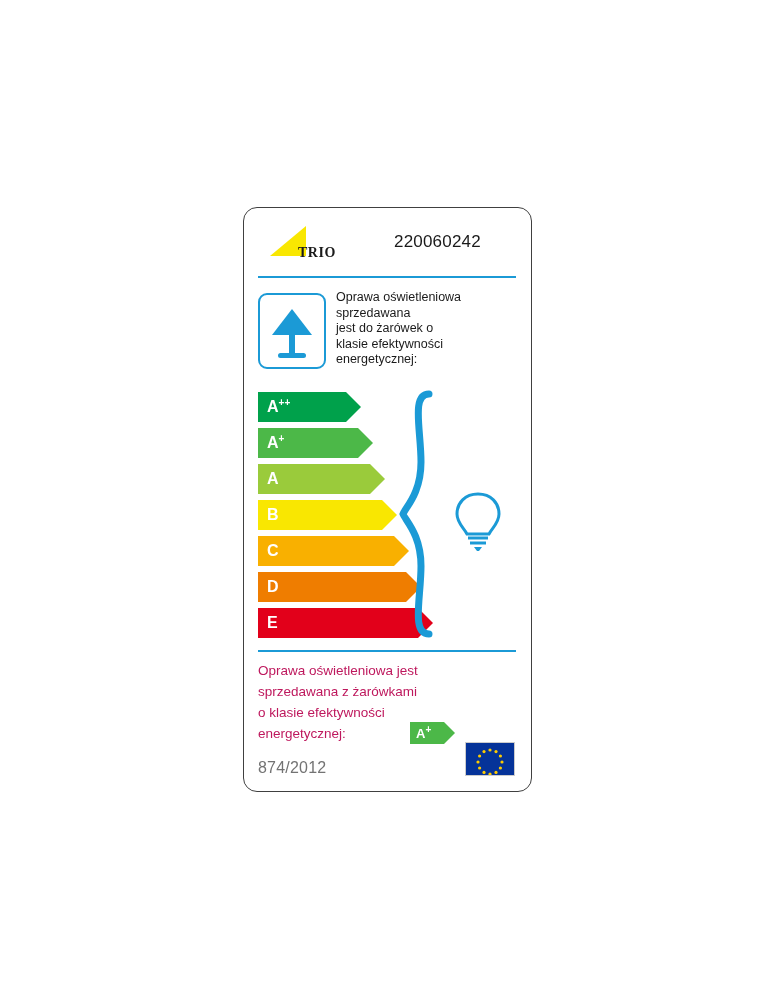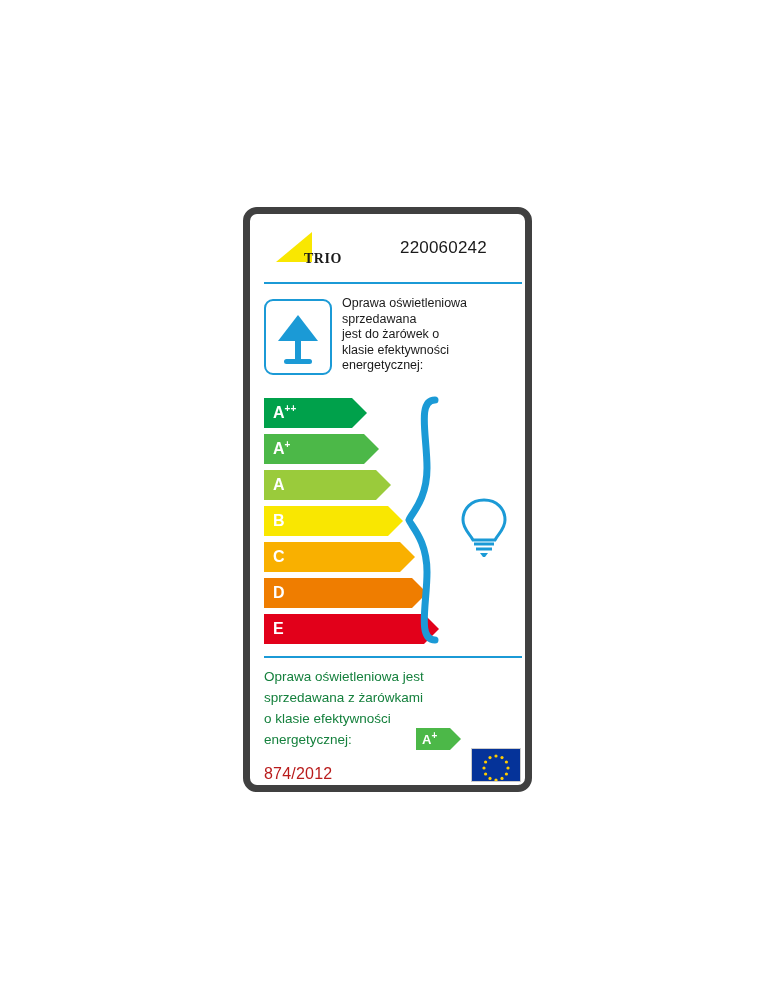--- a/index.html
+++ b/index.html
@@ -15,21 +15,21 @@
     overflow: hidden;
   }
 
   
   #label-card {
     position: absolute;
     left: 243px;
     top: 207px;
     width: 289px;
     height: 585px;
-    border: 7px solid #404040;
+    border: 1px solid #404040;
     border-radius: 14px;
     box-sizing: border-box;
     background: #ffffff;
   }
 
   
   #label-header {
     position: absolute;
     left: 0;
     top: 0;
@@ -172,21 +172,21 @@
   
   #lower-statement {
     position: absolute;
     left: 14px;
     top: 452px;
     width: 262px;
   }
   #lower-text {
     font-size: 13.5px;
     line-height: 21px;
-    color: #15803d;
+    color: #be185d;
   }
   #sold-class-arrow {
     position: absolute;
     left: 152px;
     top: 62px;
     height: 22px;
     width: 46px;
   }
   #sold-class-arrow .arrow {
     height: 22px;
@@ -197,21 +197,21 @@
     right: -11px;
     border-top: 11px solid transparent;
     border-bottom: 11px solid transparent;
     border-left: 11px solid currentColor;
   }
   #regulation {
     position: absolute;
     left: 14px;
     top: 551px;
     font-size: 16px;
-    color: #b91c1c;
+    color: #737373;
     letter-spacing: 0.2px;
   }
   #eu-flag {
     position: absolute;
     left: 221px;
     top: 534px;
     width: 50px;
     height: 34px;
     background: #053399;
     border: 1px solid #cccccc;

